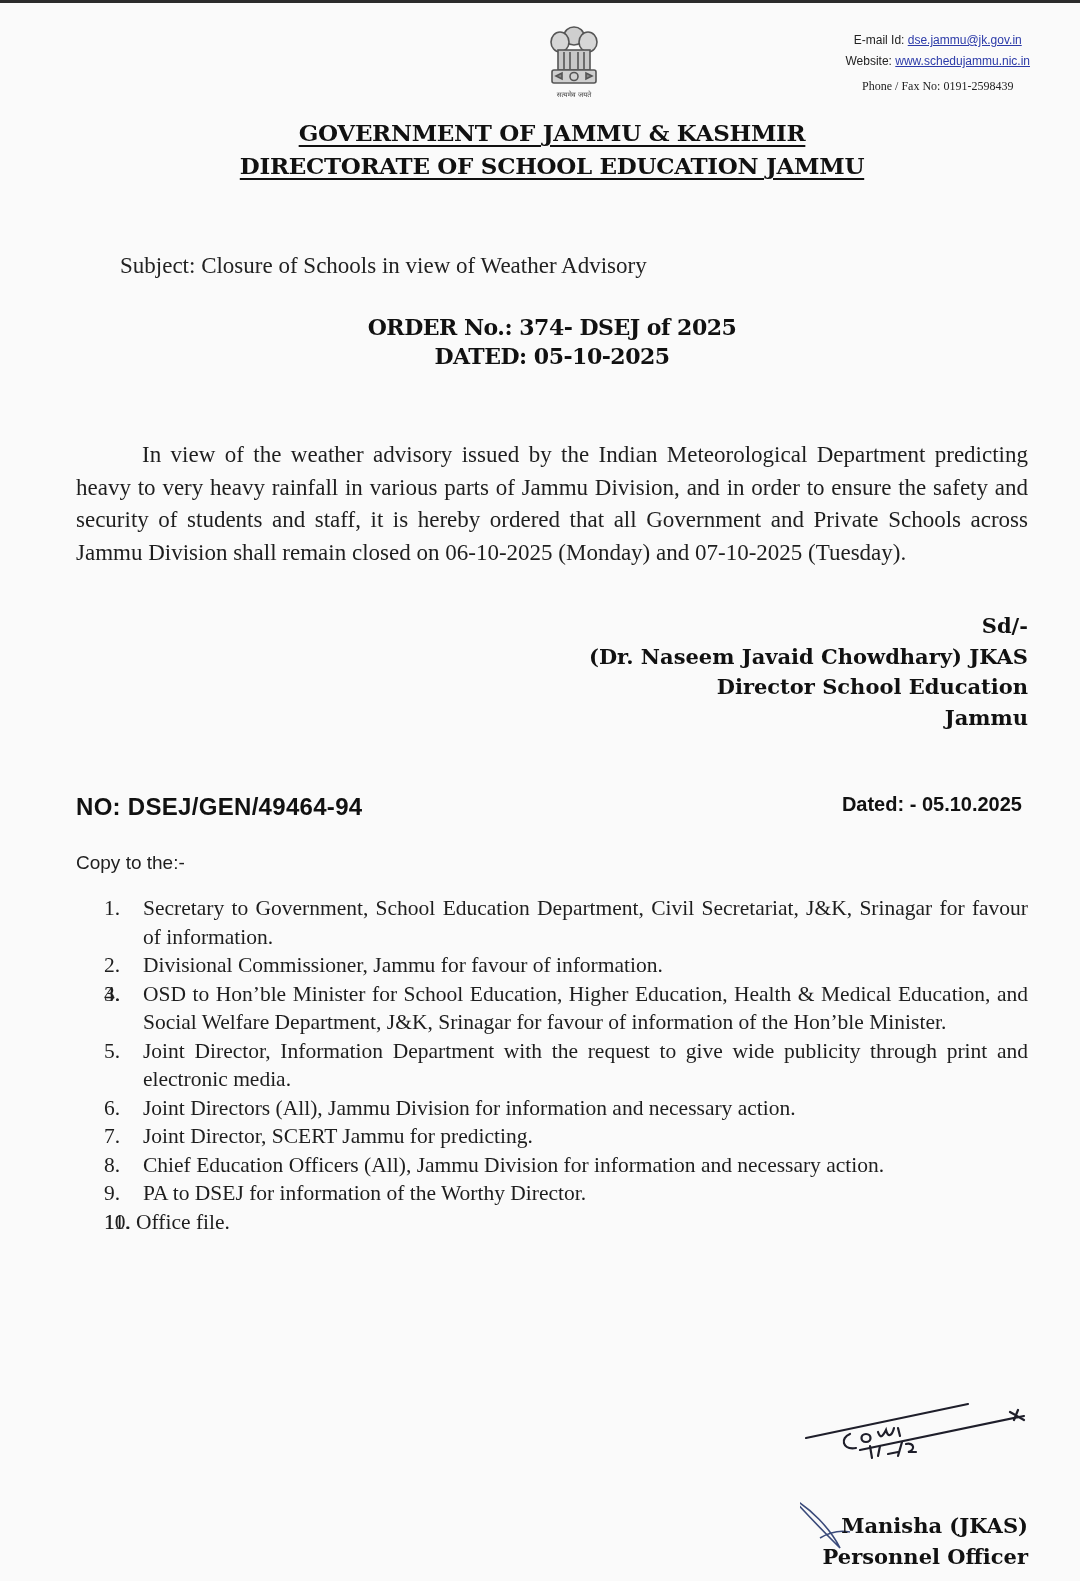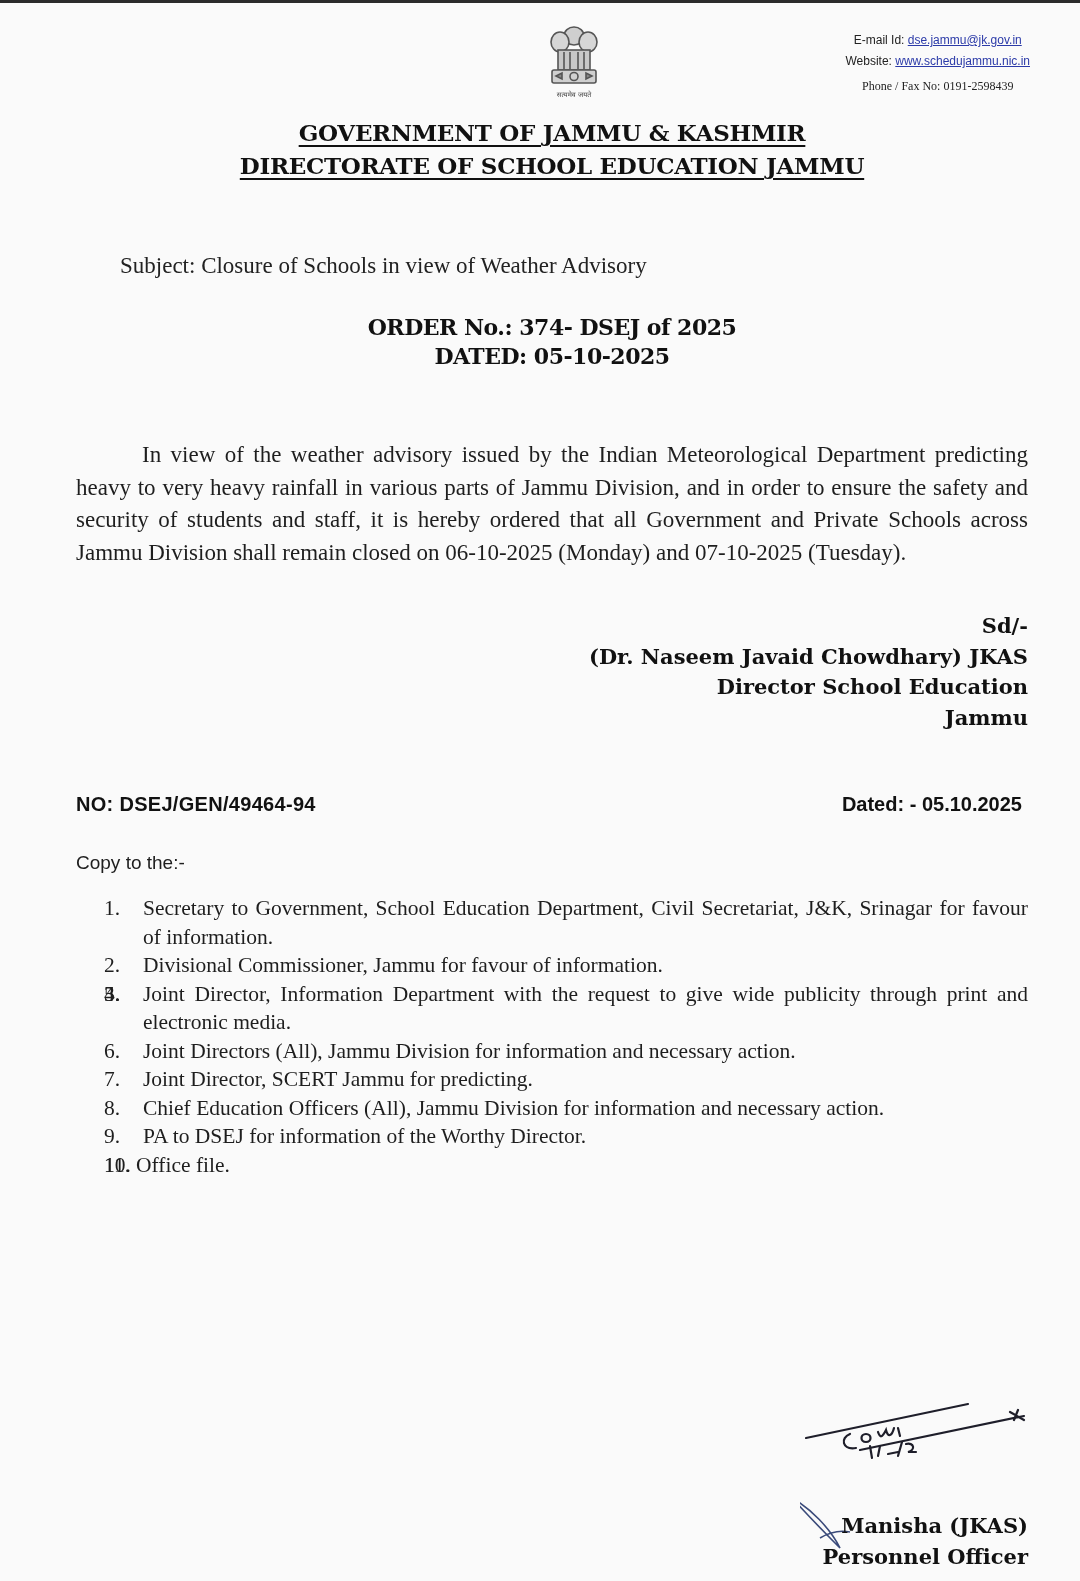--- a/index.html
+++ b/index.html
@@ -34,21 +34,21 @@
     .o2 { top: 343px; }
 
     .para { position: absolute; left: 76px; top: 398px; width: 952px;
       font-family: "Liberation Serif", serif; font-size: 23px; line-height: 32.6px;
       text-align: justify; text-indent: 66px; color: #1e1e1e; margin-top: 41px; }
 
     .sign { position: absolute; right: 52px; top: 611px; text-align: right;
       font-family: "DejaVu Serif", serif; font-weight: bold; font-size: 21px; line-height: 30.5px; color: #111; }
 
     .refno { position: absolute; left: 76px; top: 793px; font-family: "Liberation Sans", sans-serif;
-      font-weight: bold; font-size: 20px; color: #111; letter-spacing: 0.3px; }
+      font-weight: bold; font-size: 24px; color: #111; letter-spacing: 0.3px; }
     .refdate { position: absolute; right: 58px; top: 793px; font-family: "Liberation Sans", sans-serif;
       font-weight: bold; font-size: 20px; color: #111; }
 
     .copyto { position: absolute; left: 76px; top: 852px; font-family: "Liberation Sans", sans-serif;
       font-size: 19px; color: #1e1e1e; }
 
     .list { position: absolute; left: 104px; top: 894px; width: 924px; margin: 0; padding: 0; list-style: none;
       font-family: "Liberation Serif", serif; font-size: 21.5px; line-height: 28.5px; color: #1e1e1e; }
     .list li { position: relative; padding-left: 39px; text-align: justify; }
     .list li .num { position: absolute; left: 0; top: 0; }
@@ -113,21 +113,21 @@
 
 <div class="refno">NO: DSEJ/GEN/49464-94</div>
 <div class="refdate">Dated: - 05.10.2025</div>
 
 <div class="copyto">Copy to the:-</div>
 
 <ol class="list">
   <li><span class="num">1.</span><span>Secretary to Government, School Education Department, Civil Secretariat, J&amp;K, Srinagar for favour of information.</span></li>
   <li><span class="num">2.</span><span>Divisional Commissioner, Jammu for favour of information.</span></li>
   <li><span class="num">3.</span></li>
-  <li><span class="num">4.</span></li>
+  <li><span class="num">4.</span><span>OSD to Hon’ble Minister for School Education, Higher Education, Health &amp; Medical Education, and Social Welfare Department, J&amp;K, Srinagar for favour of information of the Hon’ble Minister.</span></li>
   <li><span class="num">5.</span><span>Joint Director, Information Department with the request to give wide publicity through print and electronic media.</span></li>
   <li><span class="num">6.</span><span>Joint Directors (All), Jammu Division for information and necessary action.</span></li>
   <li><span class="num">7.</span><span>Joint Director, SCERT Jammu for predicting.</span></li>
   <li><span class="num">8.</span><span>Chief Education Officers (All), Jammu Division for information and necessary action.</span></li>
   <li><span class="num">9.</span><span>PA to DSEJ for information of the Worthy Director.</span></li>
   <li class="two"><span class="num">10.</span></li>
   <li class="two"><span class="num">11.</span><span>Office file.</span></li>
 </ol>
 
 <svg class="sig2" viewBox="0 0 240 160">

